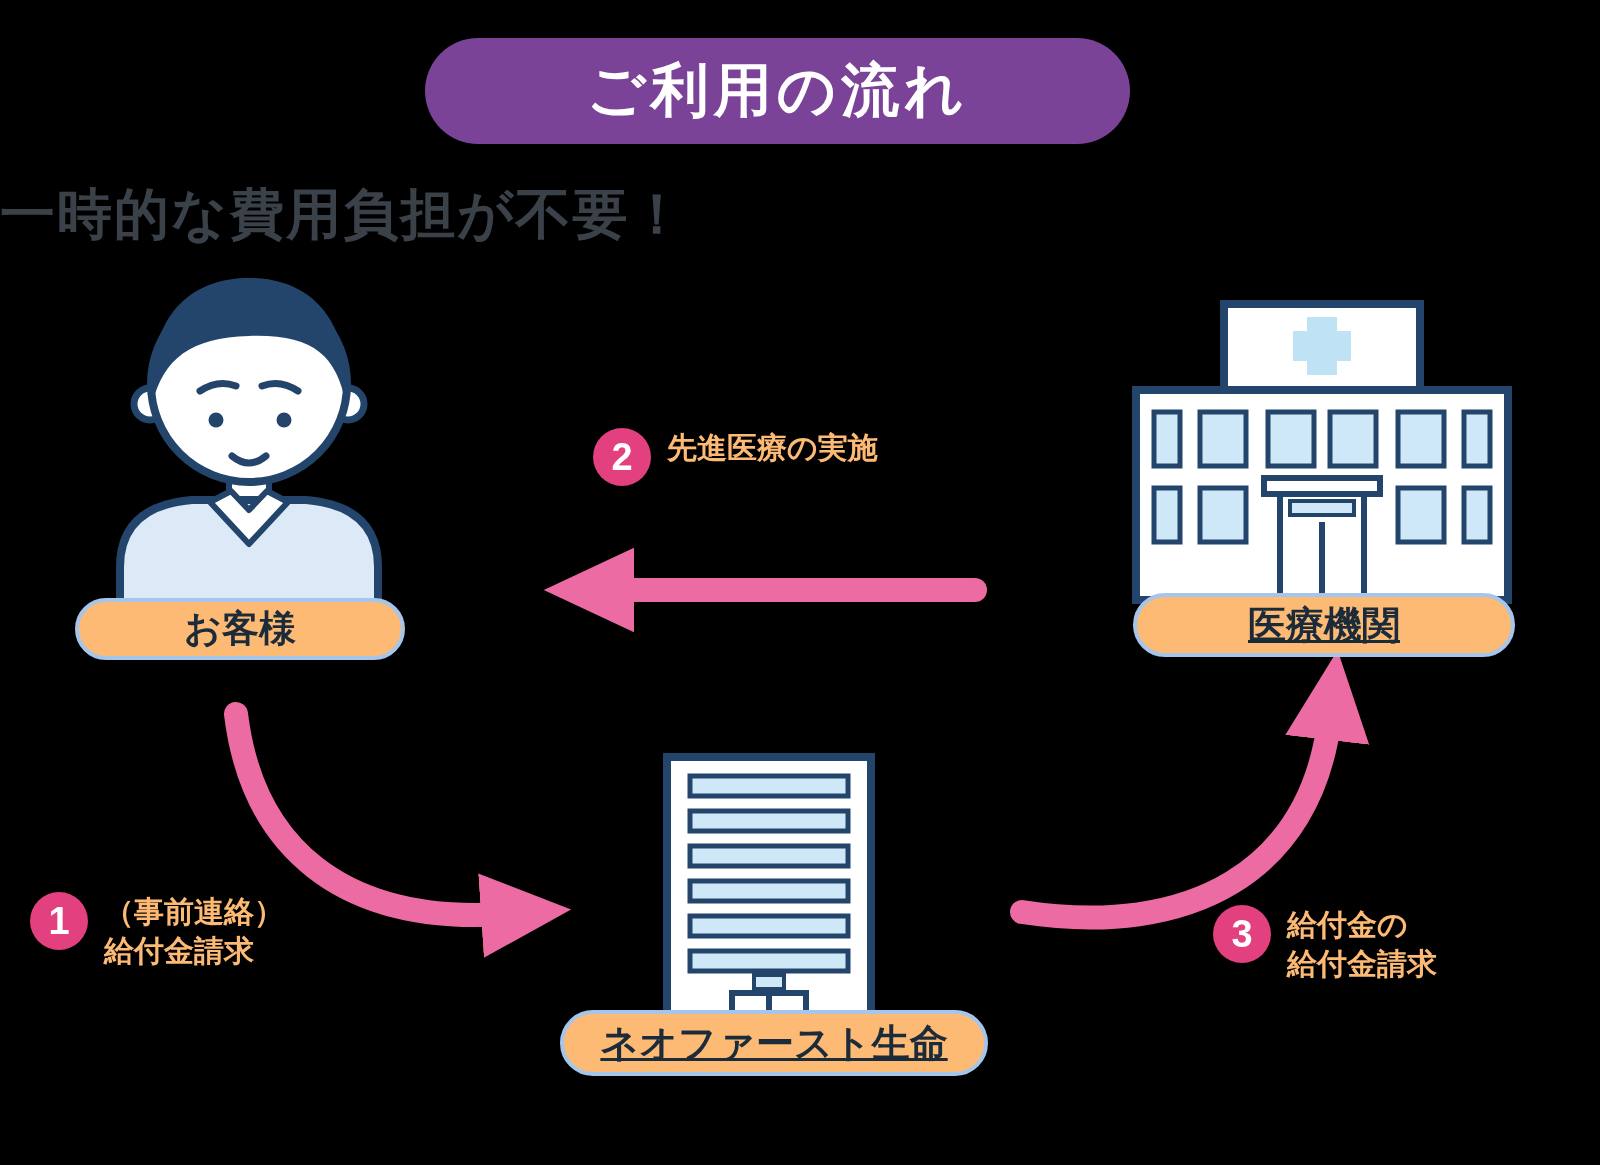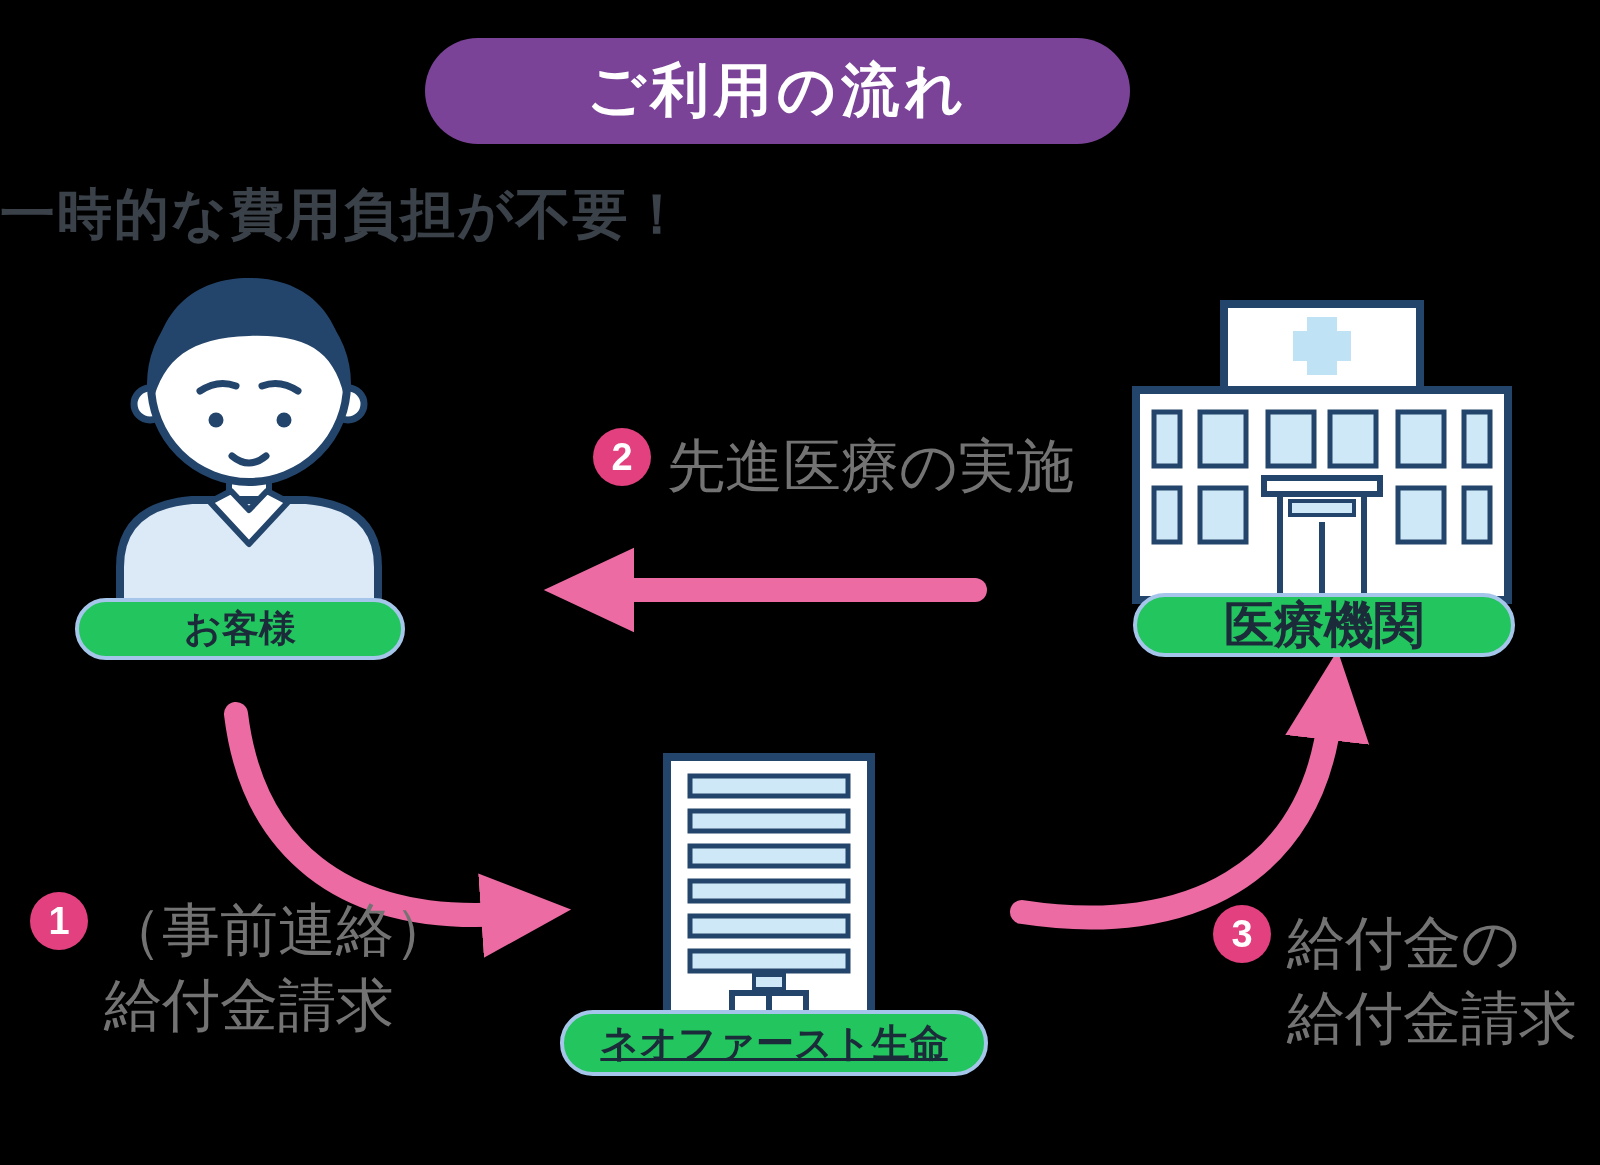--- a/index.html
+++ b/index.html
@@ -13,42 +13,42 @@
     background:#7a4398; border-radius:53px;
     display:flex; align-items:center; justify-content:center;
     color:#ffffff; font-size:58px; font-weight:bold; letter-spacing:5px;
   }
   .subtitle {
     left:0; top:178px; width:1600px; text-align:left;
     color:#3a4149; font-size:55px; font-weight:bold; letter-spacing:2px;
   }
 
   .pill {
-    background:#22c55e; border:4px solid #a5c6ea; border-radius:999px;
+    background:#fdba74; border:4px solid #a5c6ea; border-radius:999px;
     display:flex; align-items:center; justify-content:center;
     color:#1c2b3a; font-weight:bold; z-index:5;
   }
   .pill-customer { left:75px;  top:598px;  width:330px; height:62px; font-size:37px; }
-  .pill-hospital { left:1133px; top:593px; width:382px; height:64px; font-size:50px; }
+  .pill-hospital { left:1133px; top:593px; width:382px; height:64px; font-size:38px;text-decoration:underline; }
   .pill-insurer  { left:560px; top:1010px; width:428px; height:66px; font-size:38px;text-decoration:underline; }
 
   .fig-customer { left:90px;  top:262px; width:318px; height:368px; z-index:2; }
   .fig-hospital { left:1128px; top:296px; width:388px; height:312px; z-index:2; }
   .fig-insurer  { left:660px; top:750px; width:218px; height:310px; z-index:2; }
 
   .arrows { left:0; top:0; width:1600px; height:1165px; z-index:3; pointer-events:none; }
 
   .step { z-index:6; display:flex; align-items:flex-start; gap:16px; }
   .step-circle {
     width:58px; height:58px; border-radius:50%; flex:0 0 58px;
     background:#e2407f; color:#ffffff;
     display:flex; align-items:center; justify-content:center;
     font-size:38px; font-weight:bold;
   }
-  .step-label { color:#737373; font-size:58px; font-weight:normal; line-height:1.3; white-space:nowrap; }
+  .step-label { color:#fdba74; font-size:30px; font-weight:bold; line-height:1.3; white-space:nowrap; }
   .step1 { left:30px;  top:892px; }
   .step2 { left:593px; top:428px; }
   .step3 { left:1213px; top:905px; }
 </style>
 </head>
 <body>
 
 <div class="canvas">
 
   <div class="abs title-pill">

